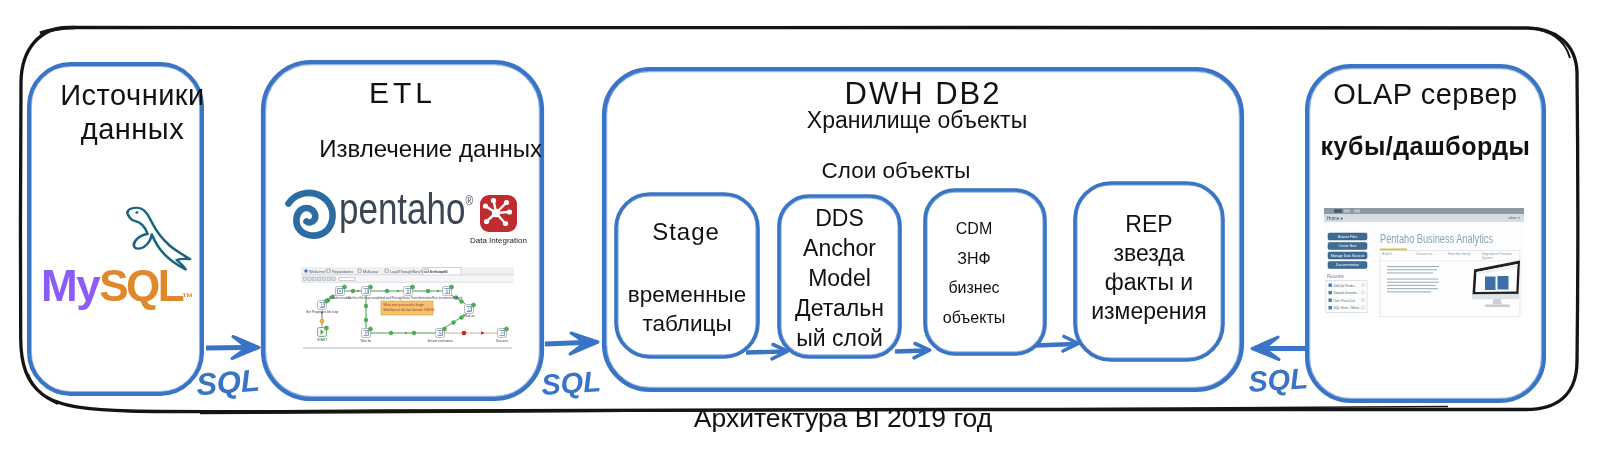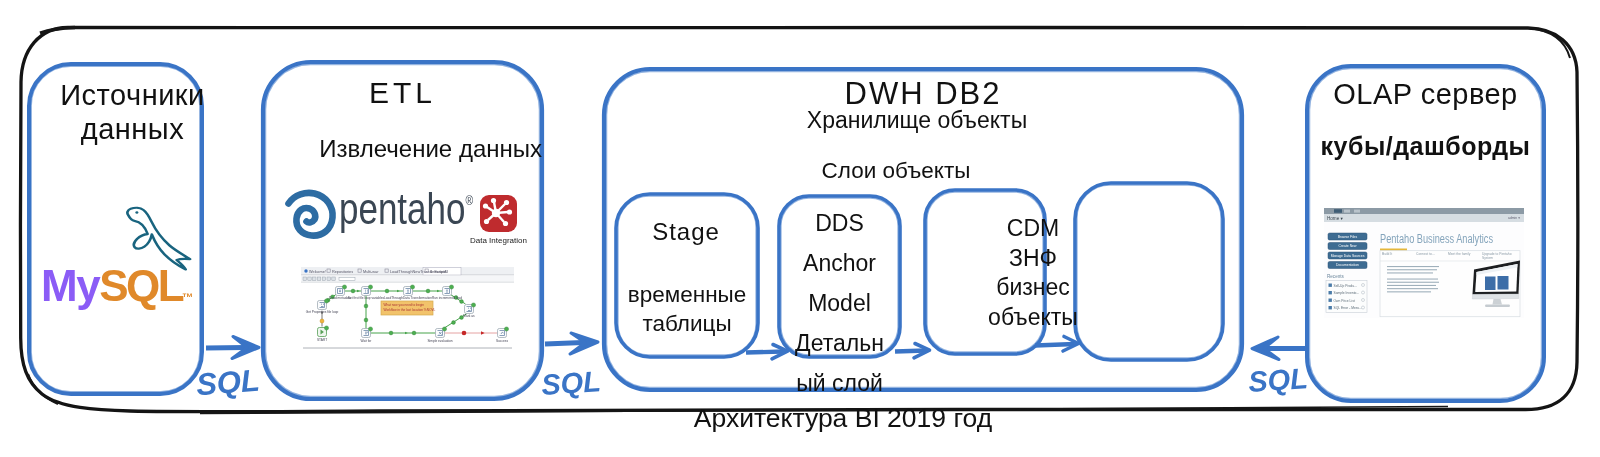--- a/index.html
+++ b/index.html
@@ -119,22 +119,23 @@
 
 <div class="t" style="left:339px;top:184px;width:200px;text-align:left;font-size:44px;color:#3a4653;transform:scaleX(0.795);transform-origin:0 0;">pentaho<span style="font-size:13px;vertical-align:19px;">®</span></div>
 <div class="t" style="left:470px;top:235.5px;width:56px;font-size:8px;color:#1a1a1a;">Data Integration</div>
 
 <div class="t" style="left:604px;top:76px;width:638px;font-size:31px;letter-spacing:2px;">DWH DB2</div>
 <div class="t" style="left:598px;top:107px;width:638px;font-size:23px;">Хранилище объекты</div>
 <div class="t" style="left:577px;top:158px;width:638px;font-size:22.5px;">Слои объекты</div>
 
 <div class="t" style="left:616px;top:218px;width:116px;font-size:24px;letter-spacing:1px;margin-left:12px;">Stage</div>
 <div class="t" style="left:616px;top:280px;width:142px;font-size:22.5px;line-height:29px;">временные<br>таблицы</div>
-<div class="t" style="left:779px;top:203px;width:121px;font-size:23px;line-height:40px;">DDS<br>Anchor<br>Model<br>Детальн<br>ый слой</div>
-<div class="t" style="left:979px;top:214px;width:108px;font-size:23px;line-height:29.5px;">CDM<br>ЗНФ<br>бизнес<br>объекты</div>
+<div class="t" style="left:779px;top:203px;width:121px;font-size:23px;line-height:30px;">DDS<br>Anchor<br>Model<br>Детальн<br>ый слой</div>
+<div class="t" style="left:920px;top:214px;width:108px;font-size:16px;line-height:29.5px;">CDM<br>ЗНФ<br>бизнес<br>объекты</div>
+<div class="t" style="left:1075px;top:210px;width:148px;font-size:23px;line-height:29px;">REP<br>звезда<br>факты и<br>измерения</div>
 
 <div class="t" style="left:1307px;top:78px;width:237px;font-size:29px;letter-spacing:0.5px;">OLAP сервер</div>
 <div class="t" style="left:1307px;top:132px;width:237px;font-size:25px;letter-spacing:0.5px;font-weight:bold;">кубы/дашборды</div>
 
 <div class="t" style="left:643px;top:403px;width:400px;font-size:26.5px;">Архитектура BI 2019 год</div>
 
 <div class="t" style="left:193px;top:365px;width:70px;font-size:31px;font-style:italic;font-weight:bold;color:#3a74c6;transform:rotate(-4deg);">SQL</div>
 <div class="t" style="left:539px;top:367px;width:64px;font-size:29px;font-style:italic;font-weight:bold;color:#3a74c6;transform:rotate(-4deg);">SQL</div>
 <div class="t" style="left:1246px;top:364px;width:64px;font-size:29px;font-style:italic;font-weight:bold;color:#3a74c6;transform:rotate(-4deg);">SQL</div>
 

